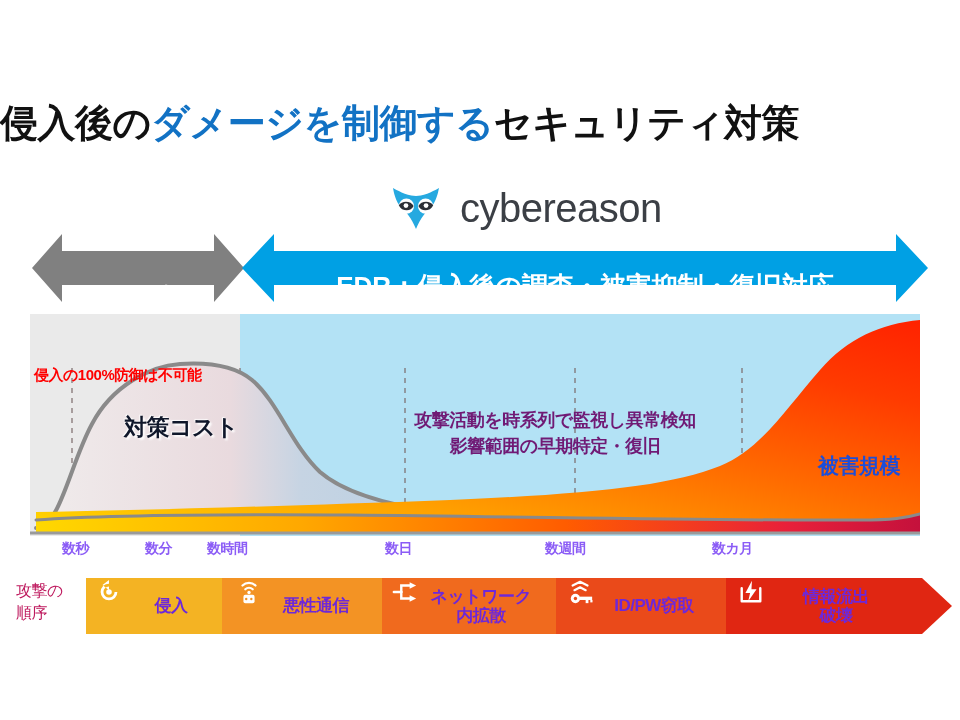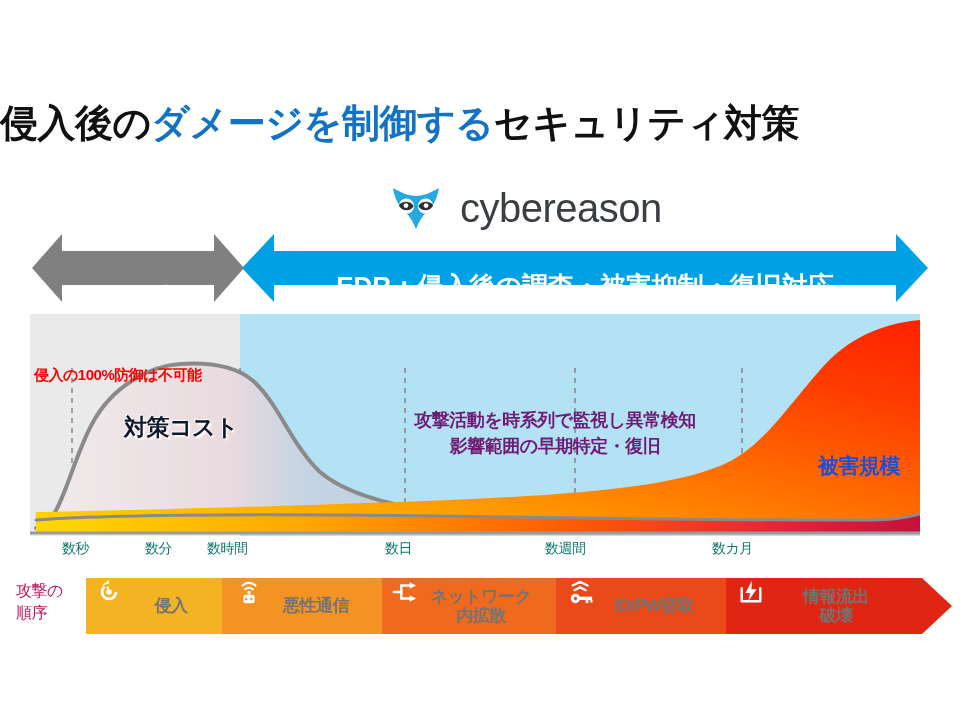--- a/index.html
+++ b/index.html
@@ -116,23 +116,24 @@
     color: #1d4ed8;
     letter-spacing: -0.5px;
     white-space: nowrap;
   }
 
   
   .axis { position: absolute; left: 0; top: 540px; width: 960px; height: 22px; }
   .axis span {
     position: absolute;
     font-size: 14px;
-    color: #0f766e;
-    white-space: nowrap;
-    letter-spacing: -0.5px;
+    color: #8b5cf6;
+    white-space: nowrap;
+    letter-spacing: -0.5px;
+    font-weight: bold;
   }
 
   
   .seq { position: absolute; left: 0; top: 578px; width: 960px; height: 56px; }
   .seq-caption {
     position: absolute;
     left: 16px; top: 2px;
     width: 68px;
     text-align: left;
     font-size: 16px;
@@ -142,21 +143,21 @@
   }
   .seq-strip { position: absolute; left: 86px; top: 0; width: 866px; height: 56px; }
   .seq-strip svg { position:absolute; left:0; top:0; display:block; }
   .seq-item {
     position: absolute;
     top: 0; height: 56px;
     display: flex;
     align-items: center;
     justify-content: center;
     gap: 8px;
-    color: #737373;
+    color: #6d28d9;
     pointer-events: none;
   }
   .seq-item .ico { width: 26px; height: 28px; flex: 0 0 auto; }
   .seq-item .txt {
     font-size: 17px;
     font-weight: bold;
     line-height: 1.12;
     text-align: center;
     letter-spacing: -0.5px;
     white-space: pre-line;

